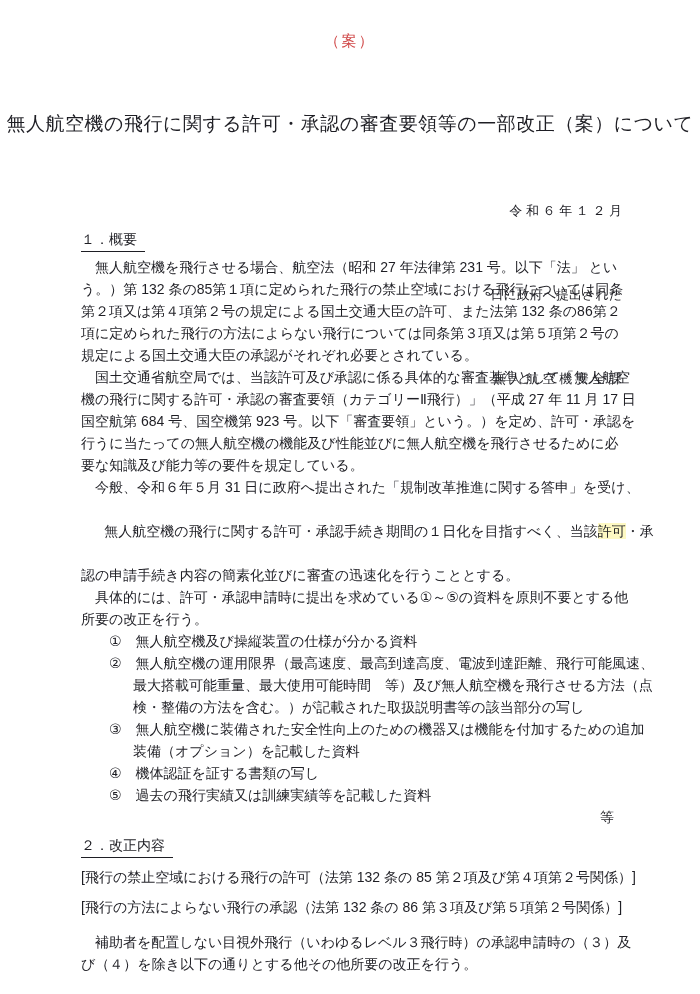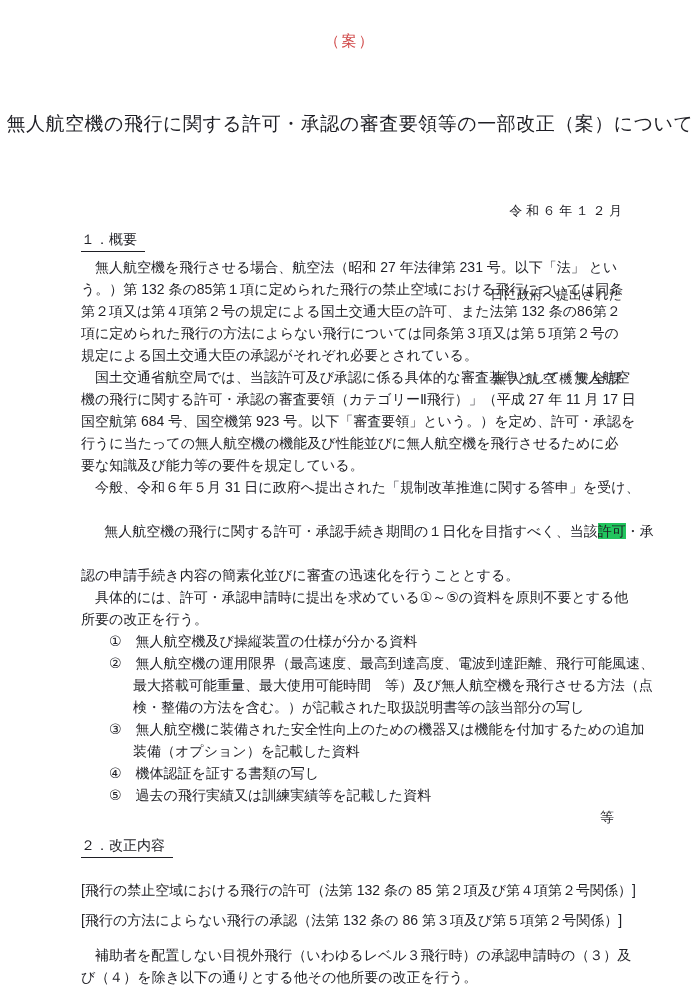--- a/index.html
+++ b/index.html
@@ -19,24 +19,24 @@
   .content { position:absolute; top:228px; left:81px; width:545px;
              font-size:14px; line-height:22px; }
 
   .line { white-space:pre; min-height:22px; }
   .hrow { margin-bottom:4px; }
   .heading { display:inline-block; border-bottom:1.5px solid #1e1e24;
              padding:0 8px 1px 0; white-space:pre; }
   .li      { padding-left:28px; }
   .li-cont { padding-left:52px; }
   .right-line { text-align:right; padding-right:12px; white-space:pre; }
-  .h2row { margin-top:6px; margin-bottom:21px; }
+  .h2row { margin-top:6px; margin-bottom:8px; }
   .bracket { margin-top:8px; }
   .para2-first { margin-top:13px; }
-  .hl { background:#22c55e; }
+  .hl { background:#fef9c3; }
 </style>
 </head>
 <body>
 
 <div class="page">
 
   <div class="draft-label">（案）</div>
 
   <div class="doc-title">無人航空機の飛行に関する許可・承認の審査要領等の一部改正（案）について</div>
 

